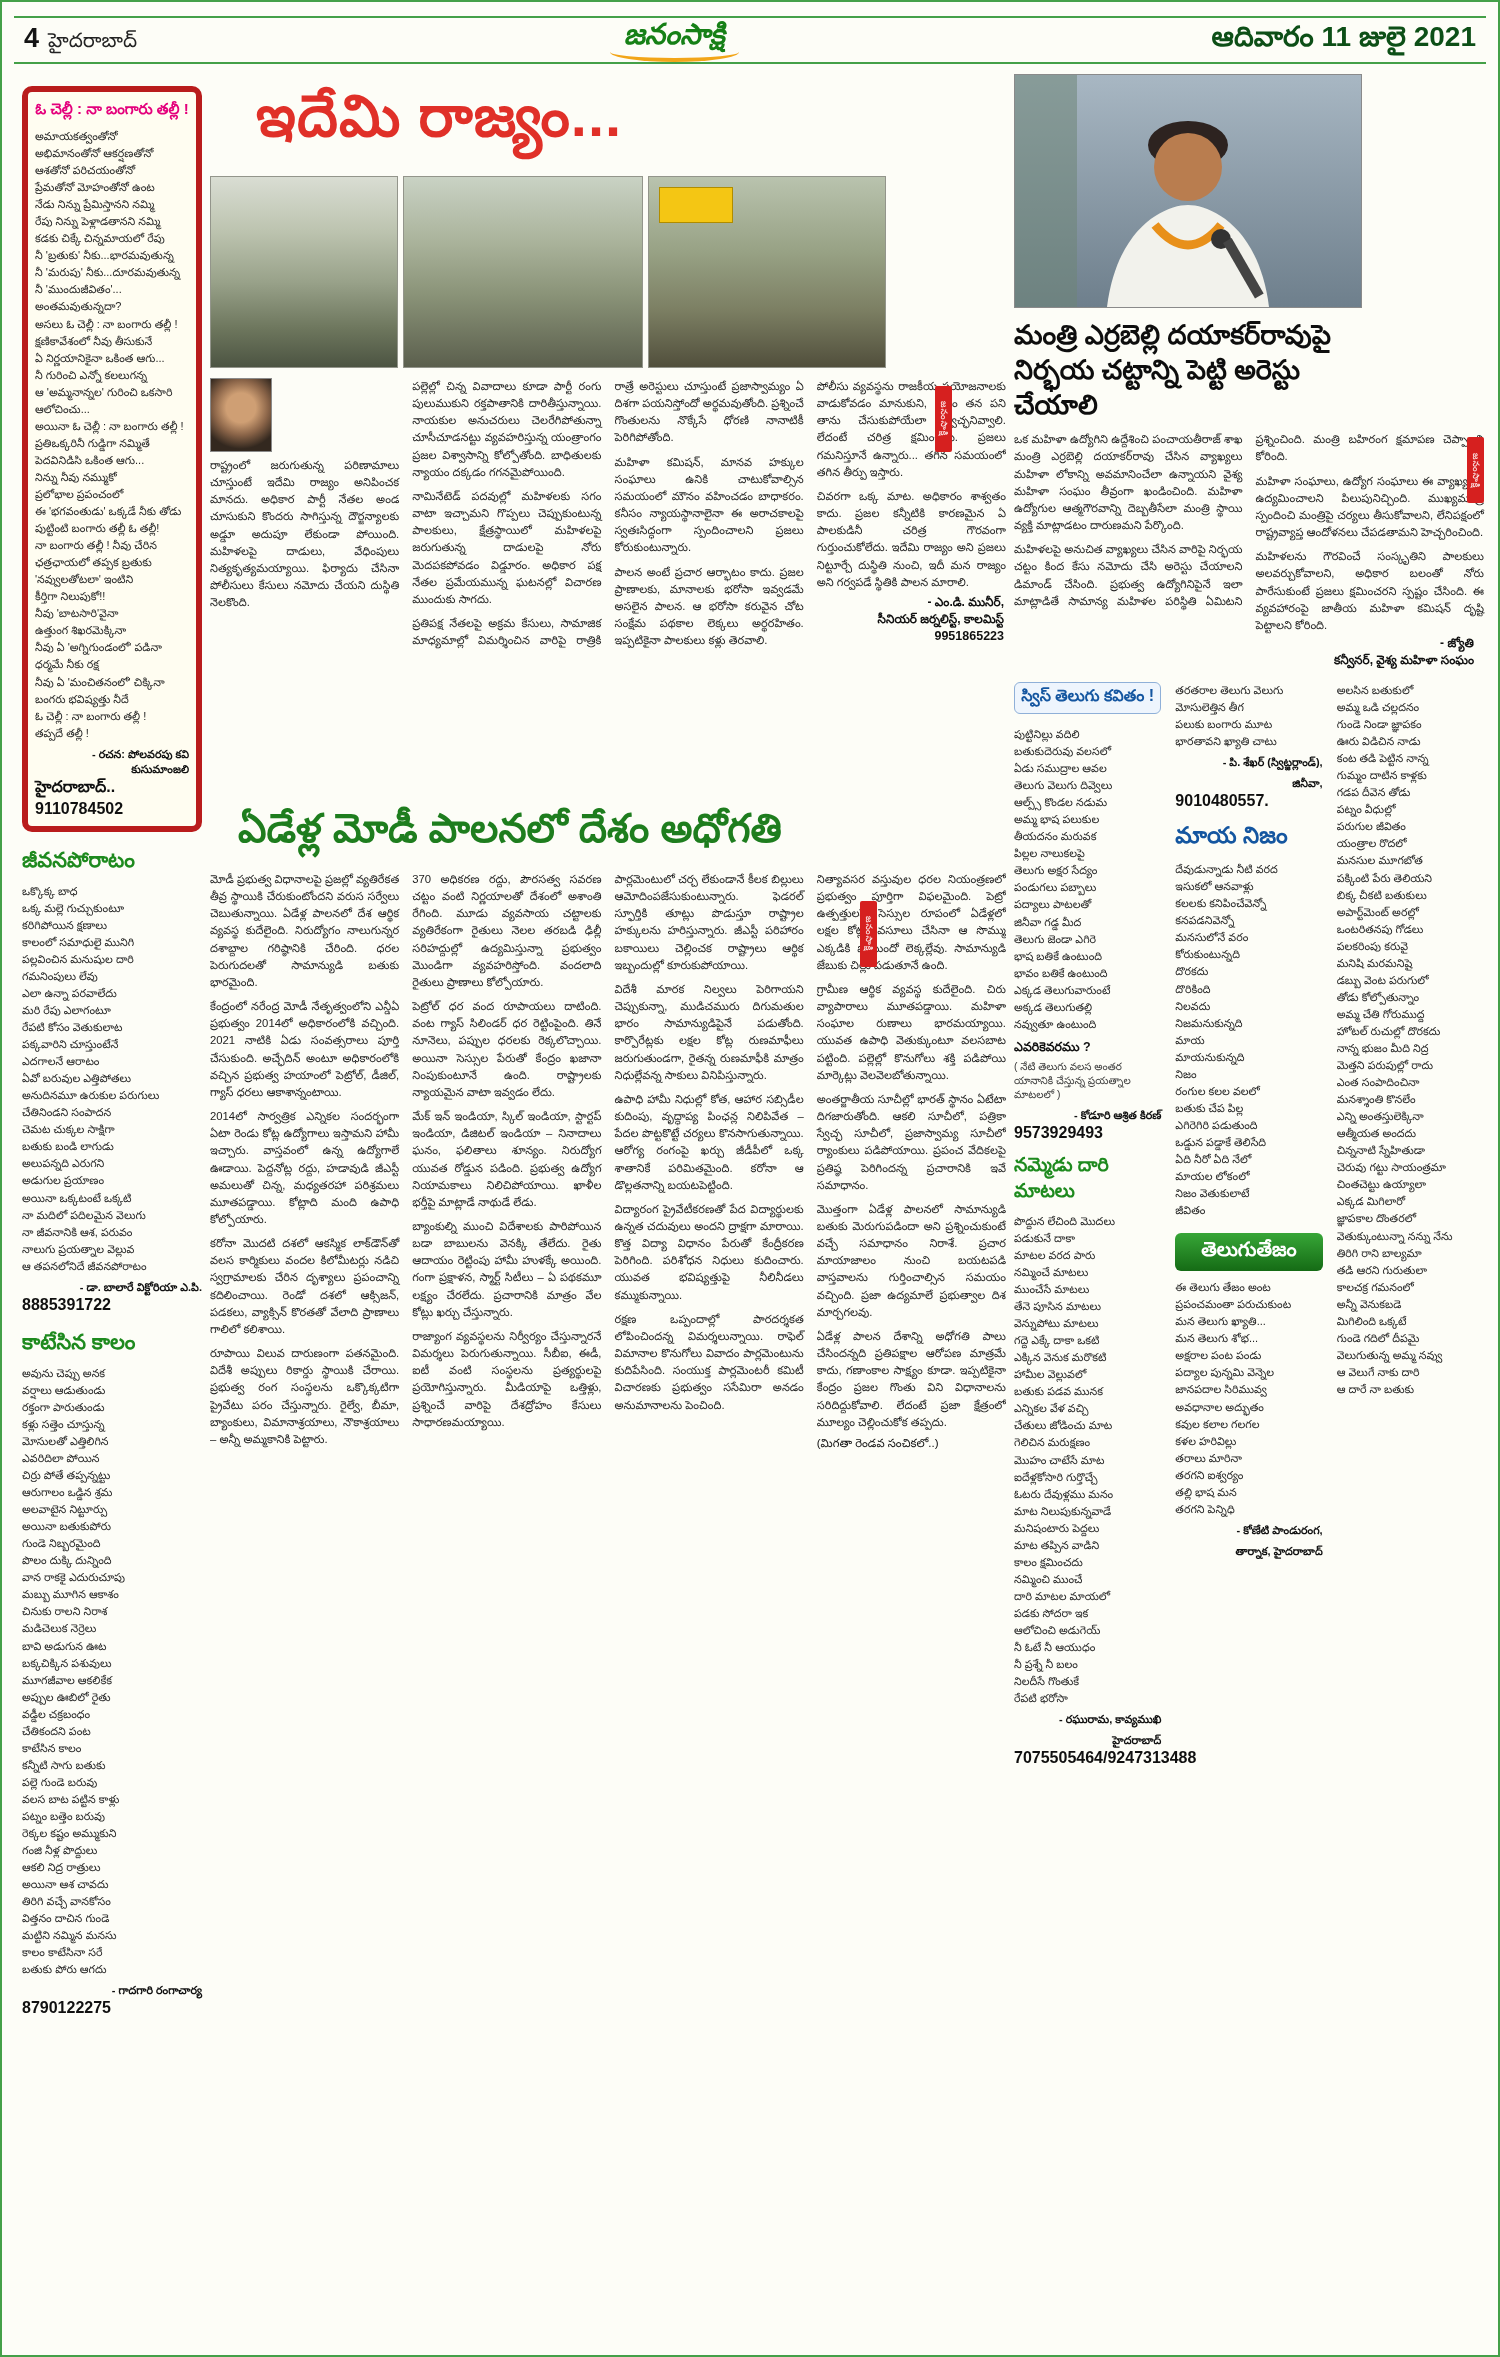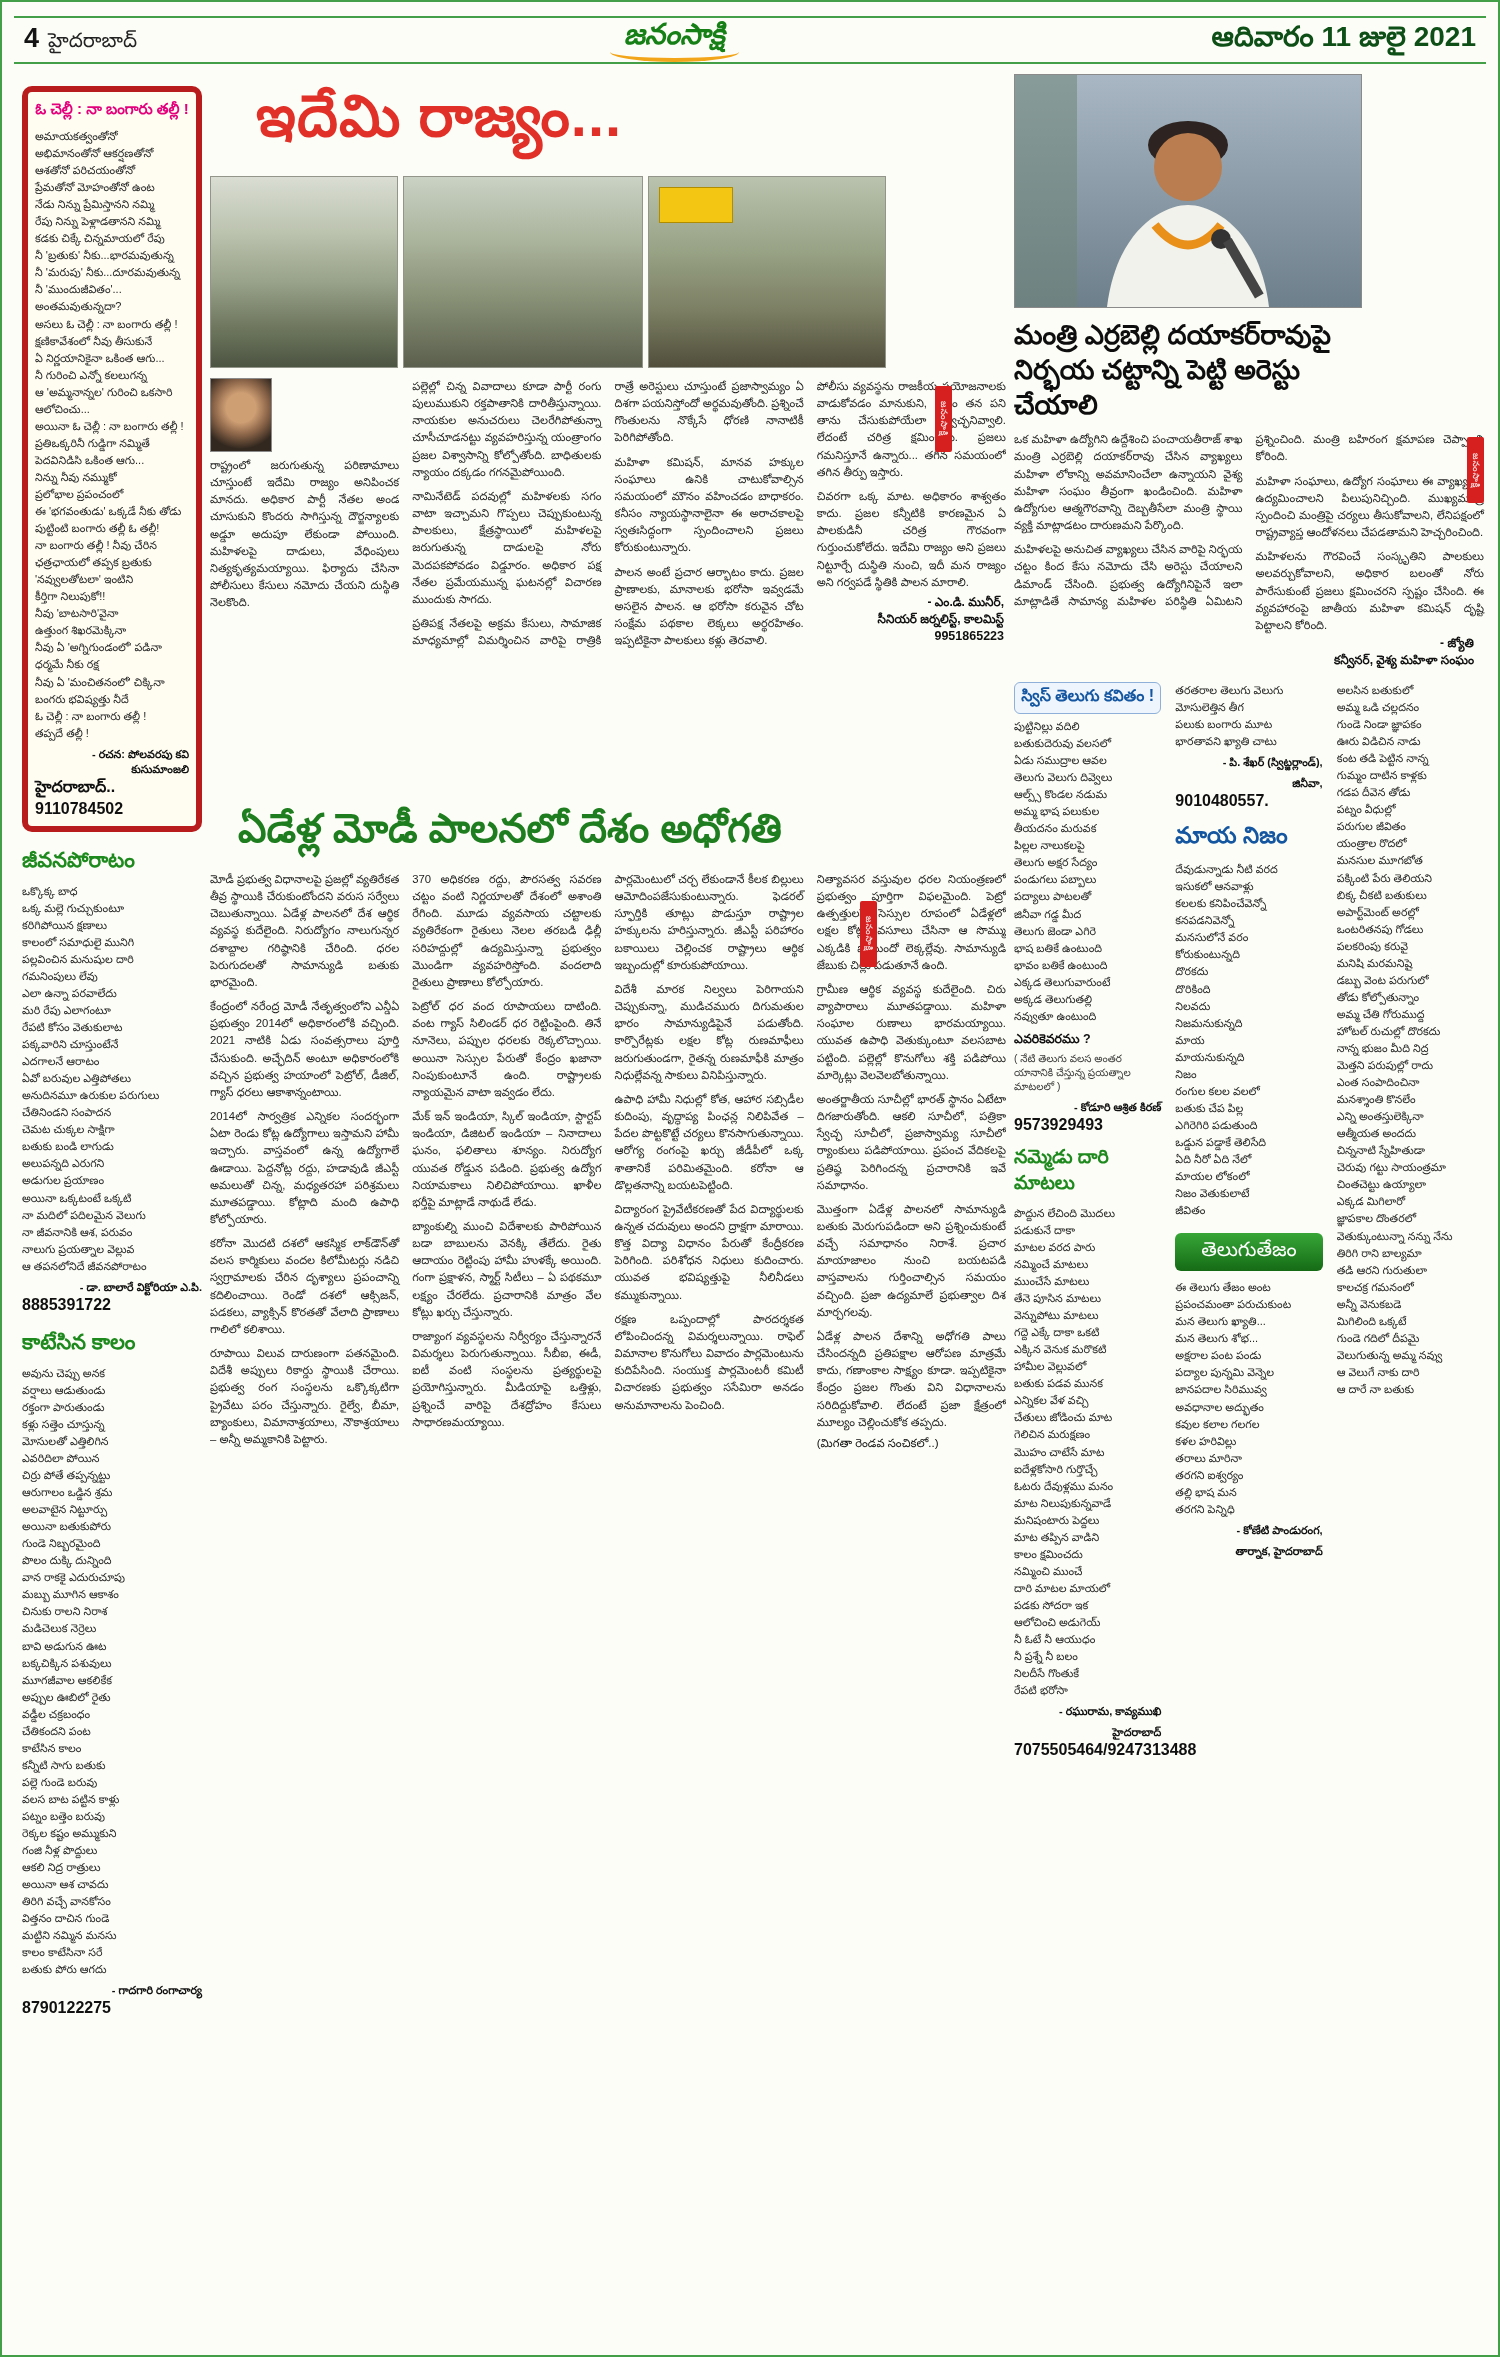--- a/index.html
+++ b/index.html
@@ -40,24 +40,24 @@
   .endnote{font-weight:normal;font-size:11.5px;margin-top:6px;color:#101010;}
   .press-tag{position:absolute;width:17px;height:66px;background:#d6201f;color:#fff;writing-mode:vertical-rl;font-size:9px;display:flex;align-items:center;justify-content:center;border-radius:2px;z-index:4;letter-spacing:1px;}
   
   .right-col{position:absolute;left:1012px;top:72px;width:470px;}
   .minister-photo{width:346px;height:232px;border:1px solid #8a8a8a;display:block;}
   .headline-right{font-size:27px;font-weight:bold;color:#0e0e0e;line-height:1.3;margin:10px 0 8px;width:368px;}
   .article3{position:relative;columns:2;column-gap:13px;}
   .byline-right{text-align:right;font-weight:bold;font-size:12px;color:#101010;margin:2px 10px 8px 0;}
   .poems{display:flex;gap:14px;margin-top:12px;}
   .poem-col{flex:1;min-width:0;}
-  .head-blue-box{border:1px solid #8fb0d8;background:#eef5fd;color:#1456a0;font-weight:bold;font-size:16px;text-align:center;border-radius:6px;padding:4px 2px;margin:0 0 4px;}
+  .head-blue-box{border:1px solid #8fb0d8;background:#eef5fd;color:#1456a0;font-weight:bold;font-size:16px;text-align:center;border-radius:6px;padding:4px 2px;margin:0 0 12px;}
   .head-blue{color:#1456a0;font-weight:bold;font-size:23px;margin:12px 0 7px;}
   .head-green-plain{color:#1e8a1e;font-weight:bold;font-size:19px;margin:12px 0 7px;}
-  .head-green-box{background:linear-gradient(180deg,#37a637,#156b15);color:#fff;font-weight:normal;font-size:20px;text-align:center;border-radius:6px;padding:5px 2px;margin:14px 0 8px;}
+  .head-green-box{background:linear-gradient(180deg,#37a637,#156b15);color:#fff;font-weight:bold;font-size:20px;text-align:center;border-radius:6px;padding:5px 2px;margin:14px 0 8px;}
   .subhead{font-weight:bold;font-size:12.5px;margin:7px 0 2px;color:#101010;}
   .note{font-size:10.3px;color:#3a3a3a;margin:4px 0;}
 </style>
 </head>
 <body>
 
 <div class="page">
 
   <div class="masthead">
     <div class="mast-left">

